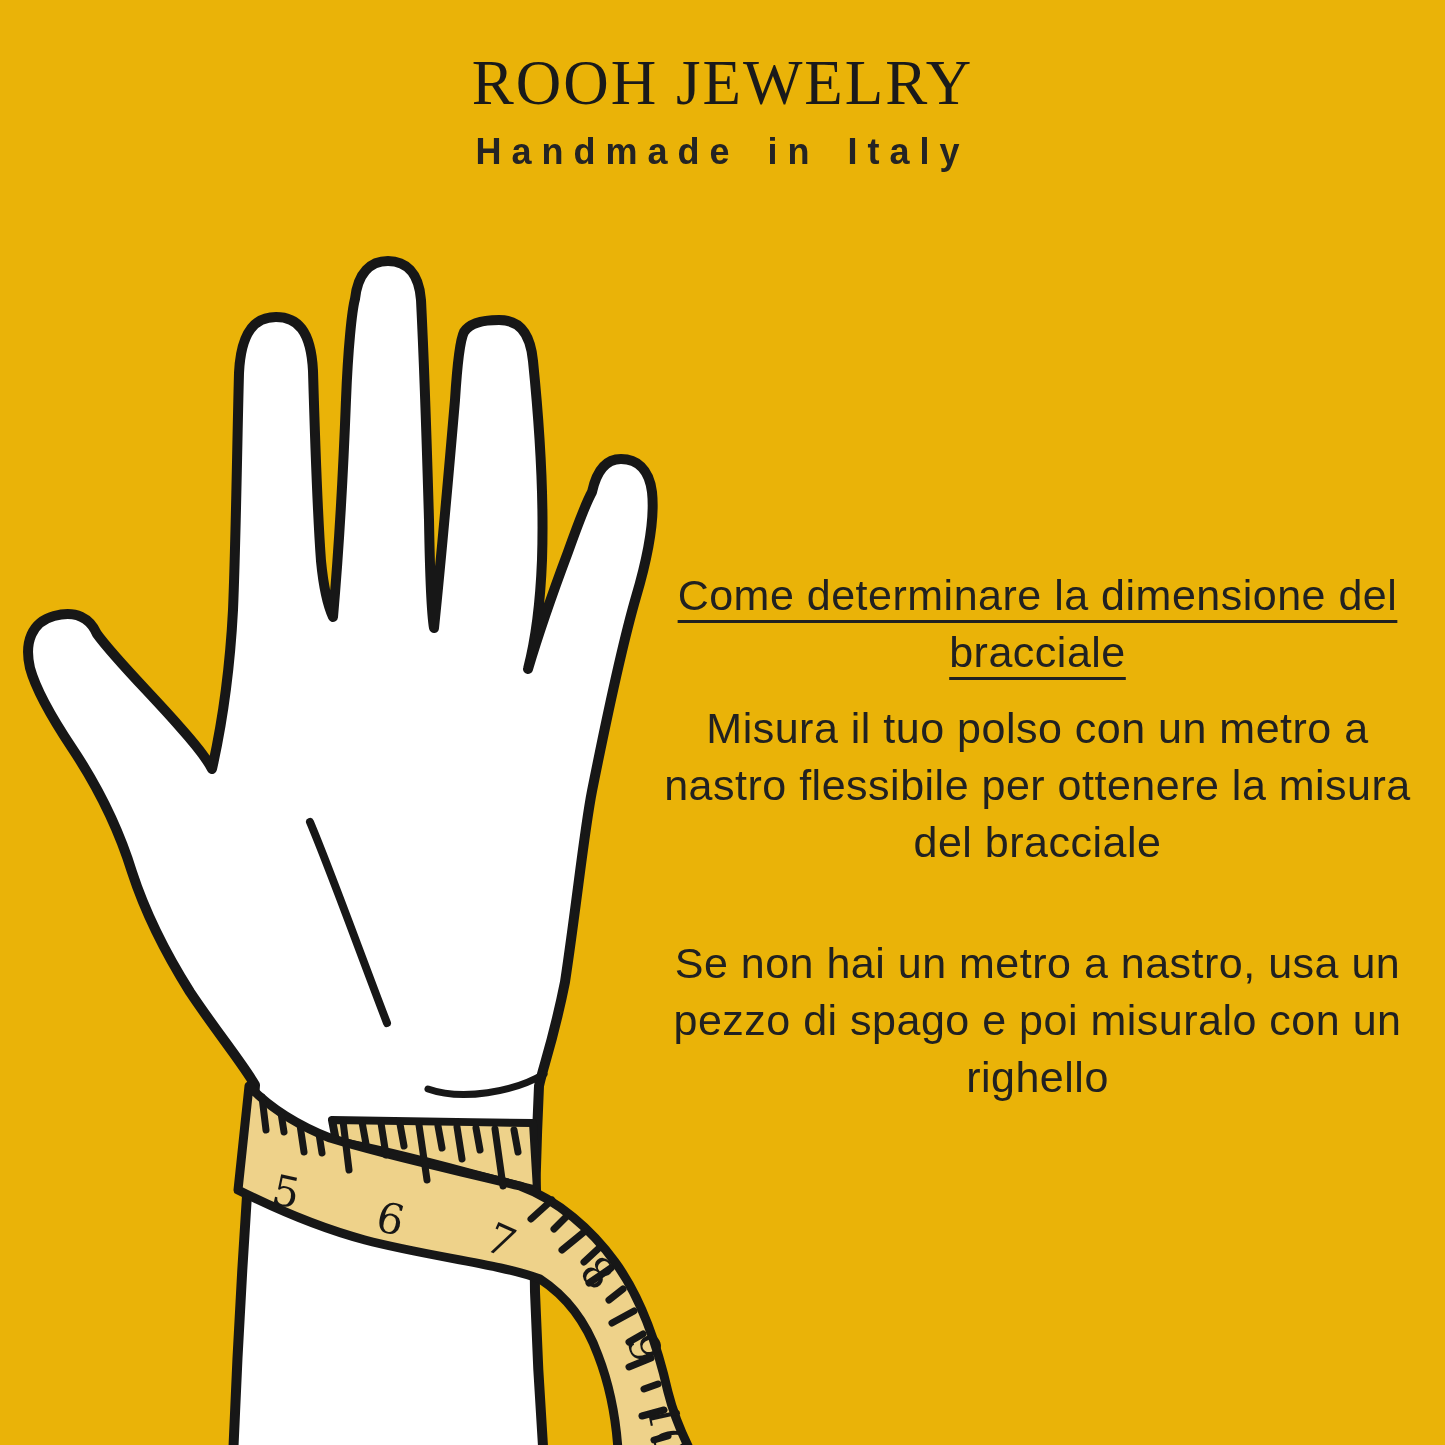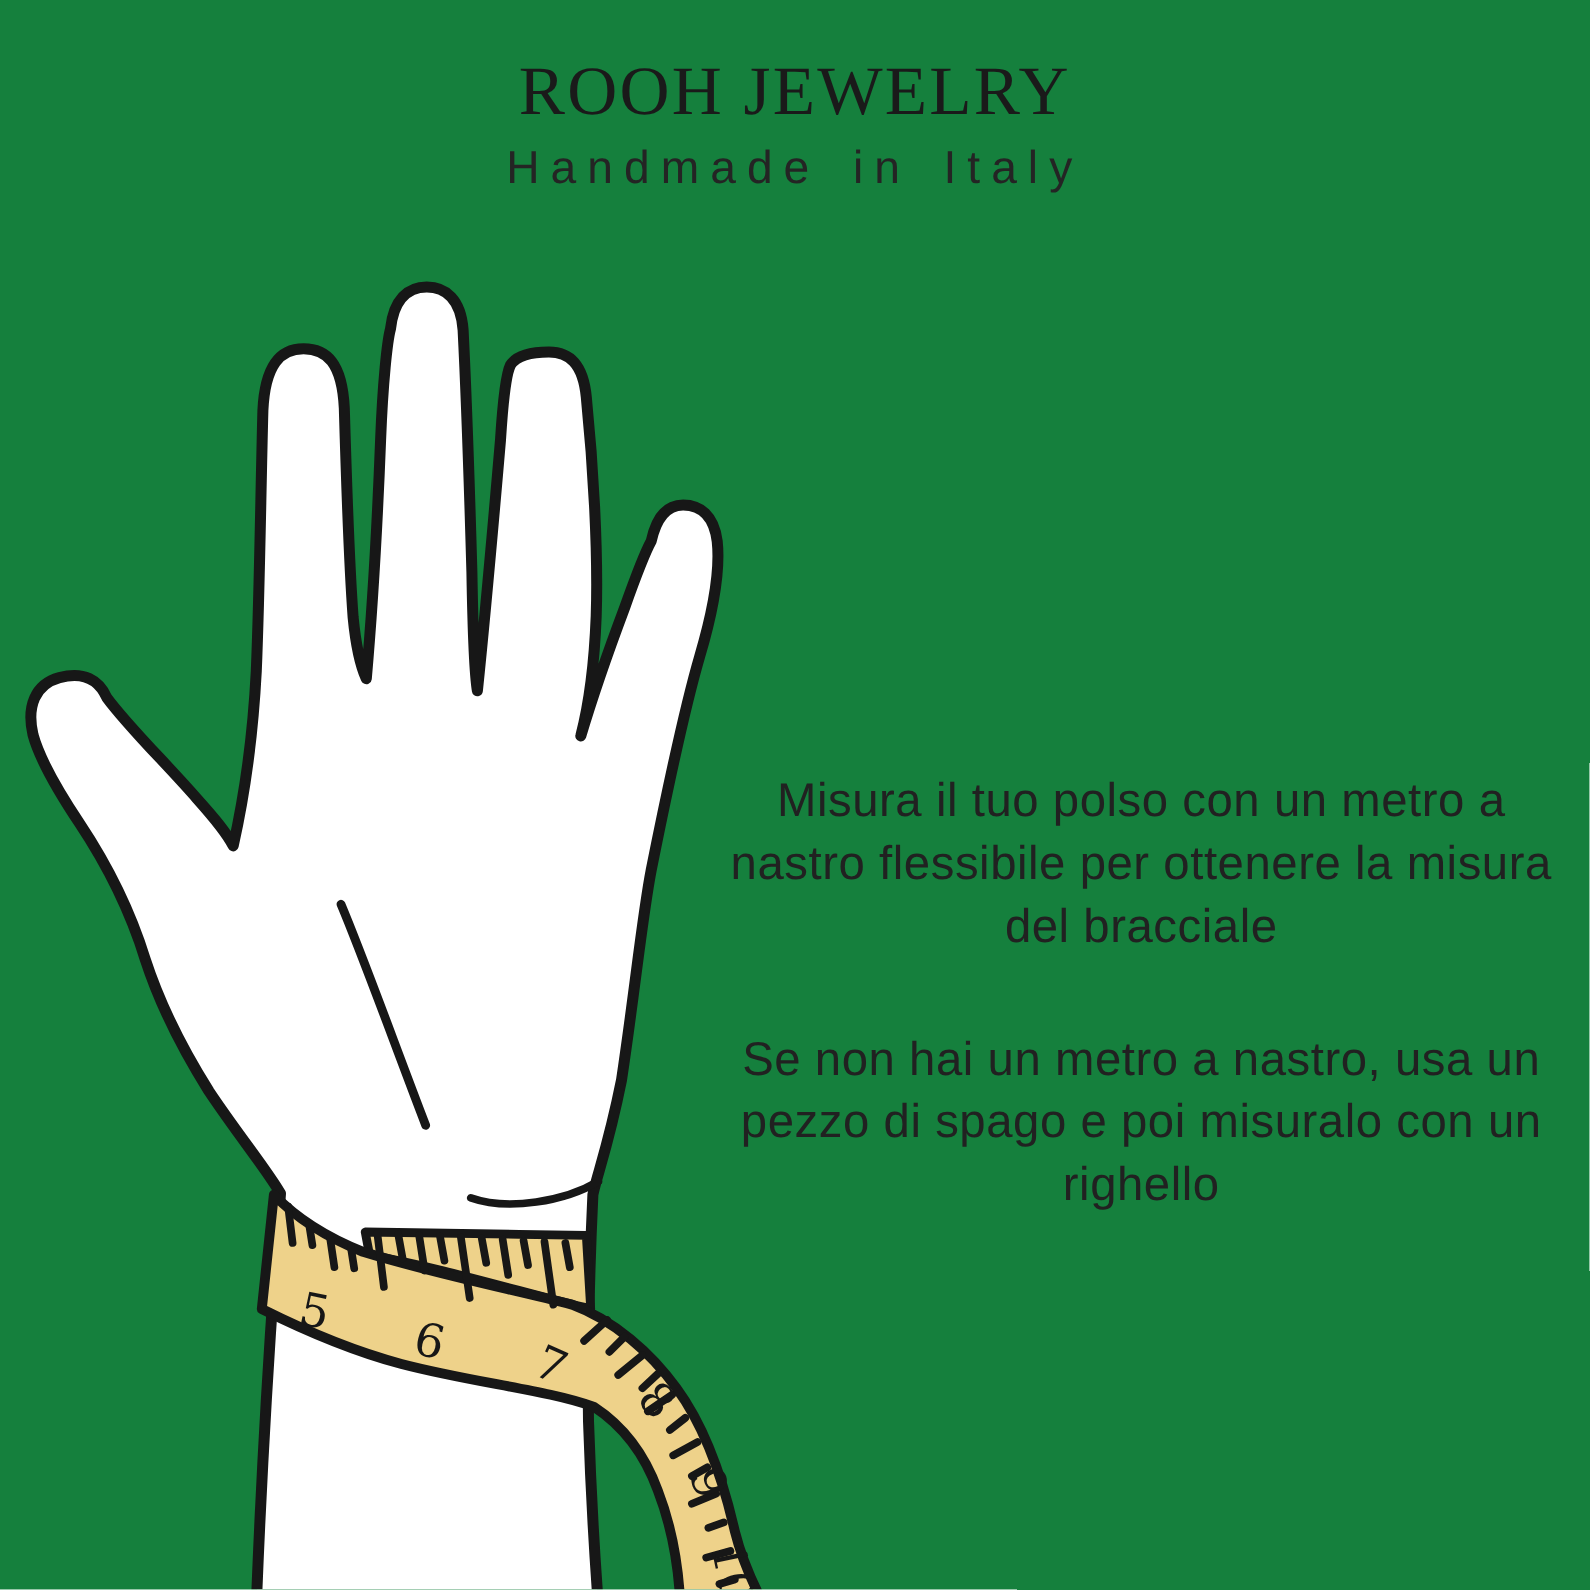--- a/index.html
+++ b/index.html
@@ -1,42 +1,42 @@
 <!DOCTYPE html>
 <html><head>
 <meta charset="utf-8">
 <style>
   html,body{margin:0;padding:0;background:#ffffff;}
   .page{
     position:relative;
     width:1445px;height:1445px;
-    background:#15803d;
+    background:#eab308;
     overflow:hidden;
     font-family:"Liberation Sans",sans-serif;
     color:#222222;
   }
   .brand{
     position:absolute;top:50px;left:0;width:100%;
     text-align:center;
   }
   .brand-title{
     font-family:"Liberation Serif",serif;
     font-size:63px;line-height:66px;
     letter-spacing:2px;
     color:#1a1a1a;
     font-weight:400;
   }
   .brand-tagline{
     margin-top:14px;
     font-family:"Liberation Sans",sans-serif;
-    font-size:42px;line-height:44px;
+    font-size:36px;line-height:44px;
     letter-spacing:10px;
     word-spacing:8px;
     color:#242424;
-    font-weight:400;
+    font-weight:700;
   }
   .guide-col{
     position:absolute;
     left:640px;width:795px;
     text-align:center;
     font-size:43px;
     letter-spacing:0.5px;
     line-height:57px;
     color:#212121;
   }
@@ -139,16 +139,17 @@
          M651,1358 L629,1367 M658,1384 L644,1389 M664,1410 L642,1416 M668,1436 L654,1440" fill="none" stroke="#171717" stroke-width="7" stroke-linecap="round"></path>
 
     <text class="tape-number" text-anchor="middle" transform="translate(283,1206) rotate(12)">5</text>
     <text class="tape-number" text-anchor="middle" transform="translate(387,1233) rotate(14)">6</text>
     <text class="tape-number" text-anchor="middle" transform="translate(495,1254) rotate(24)">7</text>
     <text class="tape-number" text-anchor="middle" transform="translate(587,1283) rotate(46)">8</text>
     <text class="tape-number" text-anchor="middle" transform="translate(631,1353) rotate(70)">9</text>
     <text class="tape-number" text-anchor="middle" transform="translate(652,1432) rotate(78)">10</text>
   </svg>
 
+  <div class="guide-col guide-heading">Come determinare la dimensione del bracciale</div>
   <div class="guide-col guide-p2">Se non hai un metro a nastro, usa un pezzo di spago e poi misuralo con un righello</div>
   <div class="guide-col guide-p1">Misura il tuo polso con un metro a nastro flessibile per ottenere la misura del bracciale</div>
 
 </div>
 
 </body></html>

